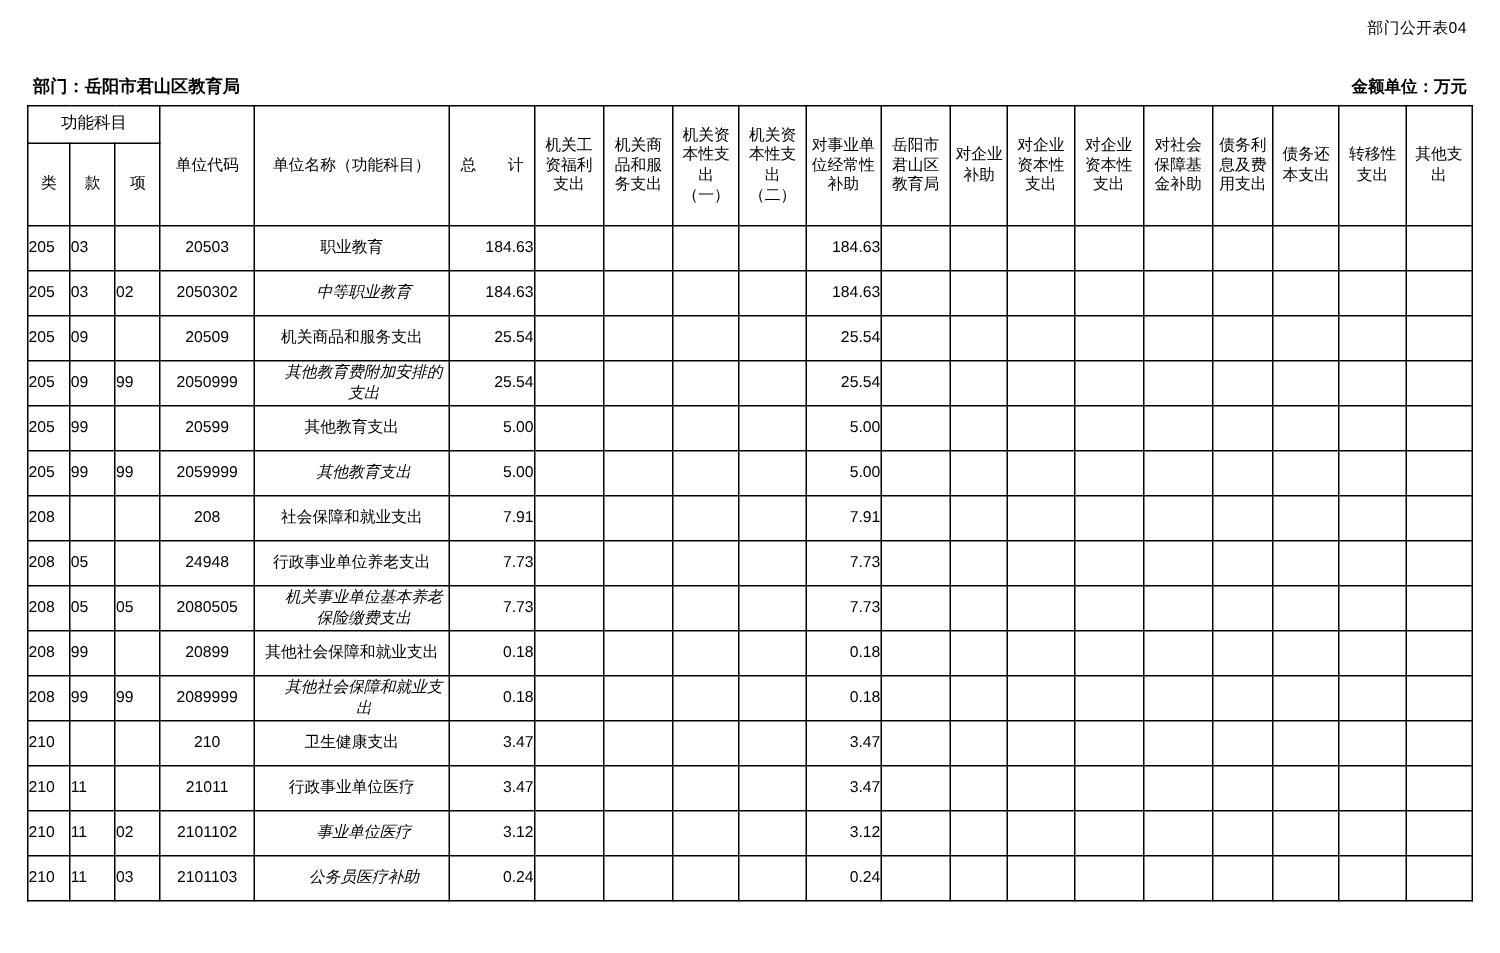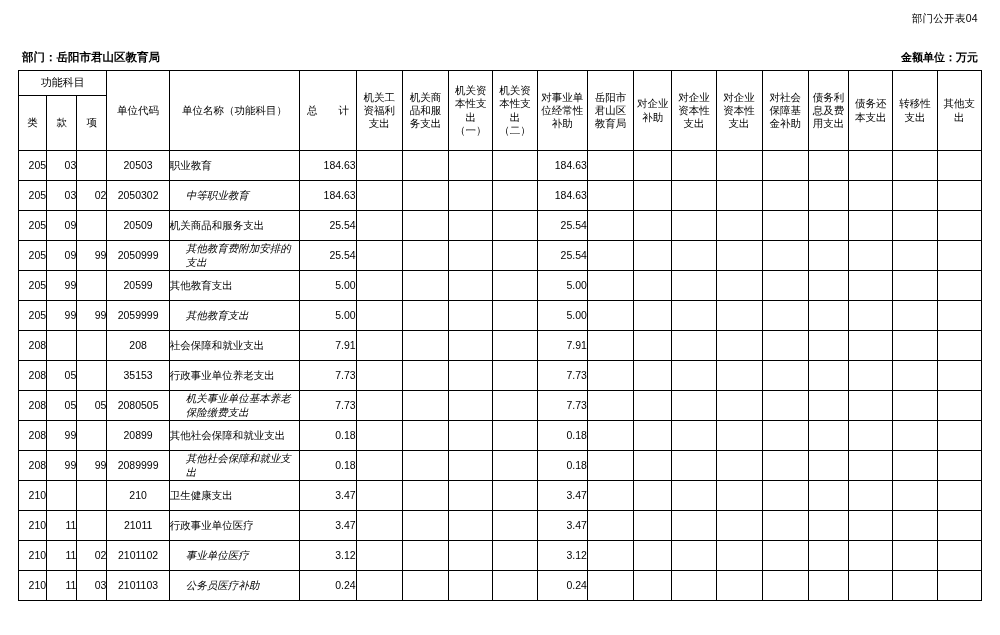--- a/index.html
+++ b/index.html
@@ -75,30 +75,30 @@
   .hdr-cell {
     font-size: 10.5px;
     height: 48px;
   }
   .hdr-narrow {
     font-size: 10.5px;
     letter-spacing: 0px;
     word-break: break-all;
   }
   td.c-code {
-    text-align: right;
+    text-align: left;
     height: 29px;
     padding: 0 3px;
   }
   td.c-unitcode {
     text-align: center;
     padding-left: 5px;
   }
   td.c-name {
-    text-align: left;
+    text-align: center;
     padding-left: 6px;
   }
   td.c-name.ind1 {
     padding-left: 16px;
     font-style: italic;
   }
   td.c-num {
     text-align: right;
     padding-right: 6px;
   }
@@ -318,21 +318,21 @@
           <td class="c-num"></td>
           <td class="c-num"></td>
           <td class="c-num"></td>
           <td class="c-num"></td>
           <td class="c-num"></td>
         </tr>
         <tr>
           <td class="c-code">208</td>
           <td class="c-code">05</td>
           <td class="c-code"></td>
-          <td class="c-unitcode">35153</td>
+          <td class="c-unitcode">24948</td>
           <td class="c-name">行政事业单位养老支出</td>
           <td class="c-num">7.73</td>
           <td class="c-num"></td>
           <td class="c-num"></td>
           <td class="c-num"></td>
           <td class="c-num"></td>
           <td class="c-num">7.73</td>
           <td class="c-num"></td>
           <td class="c-num"></td>
           <td class="c-num"></td>

